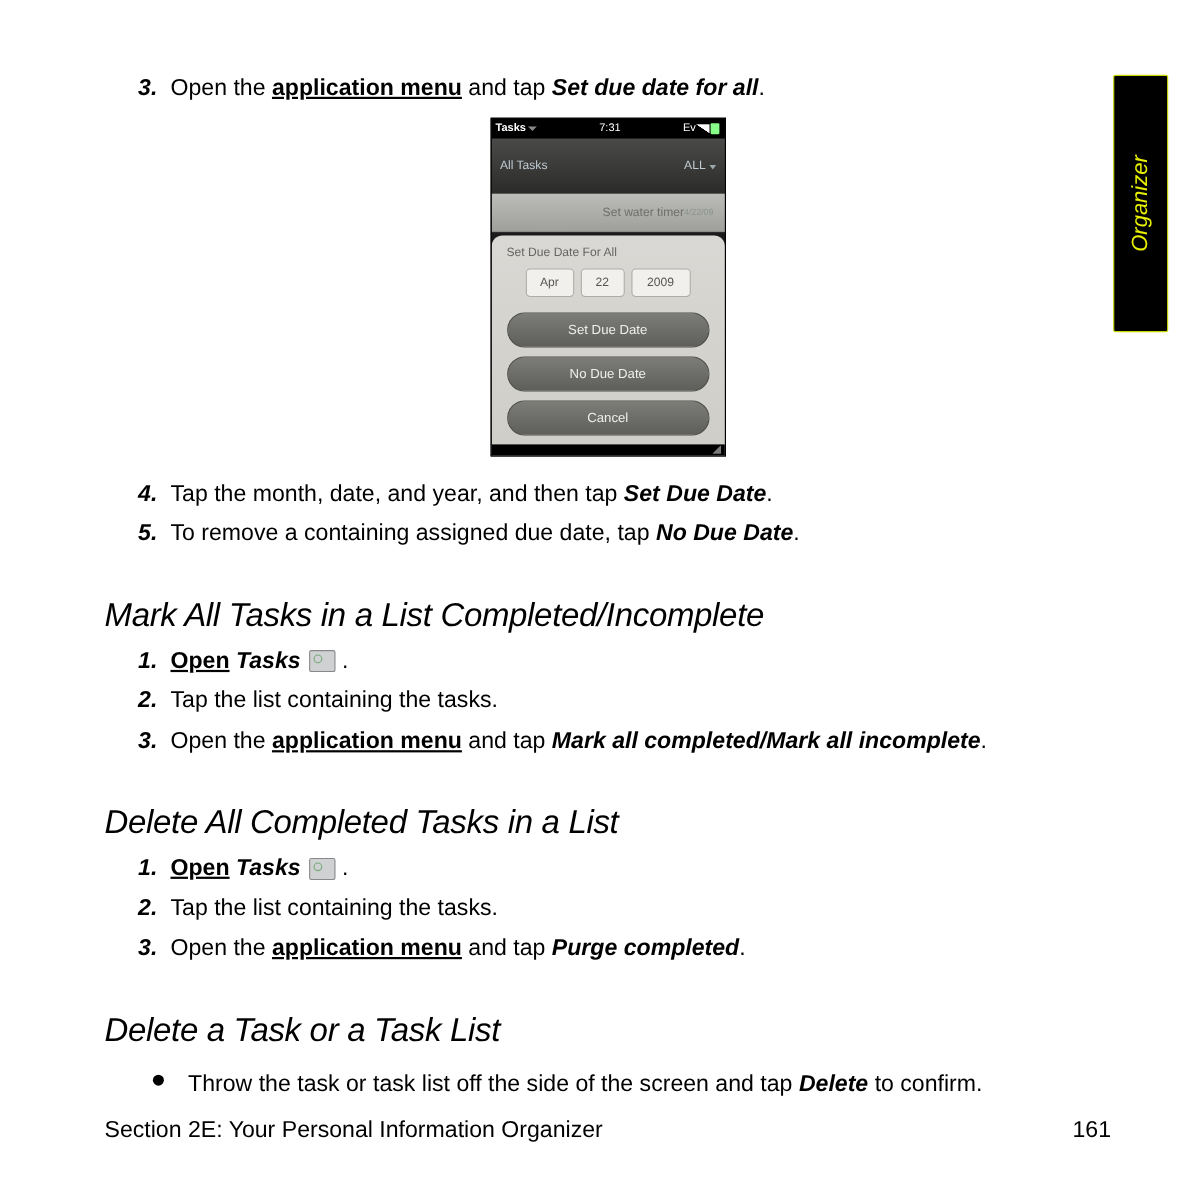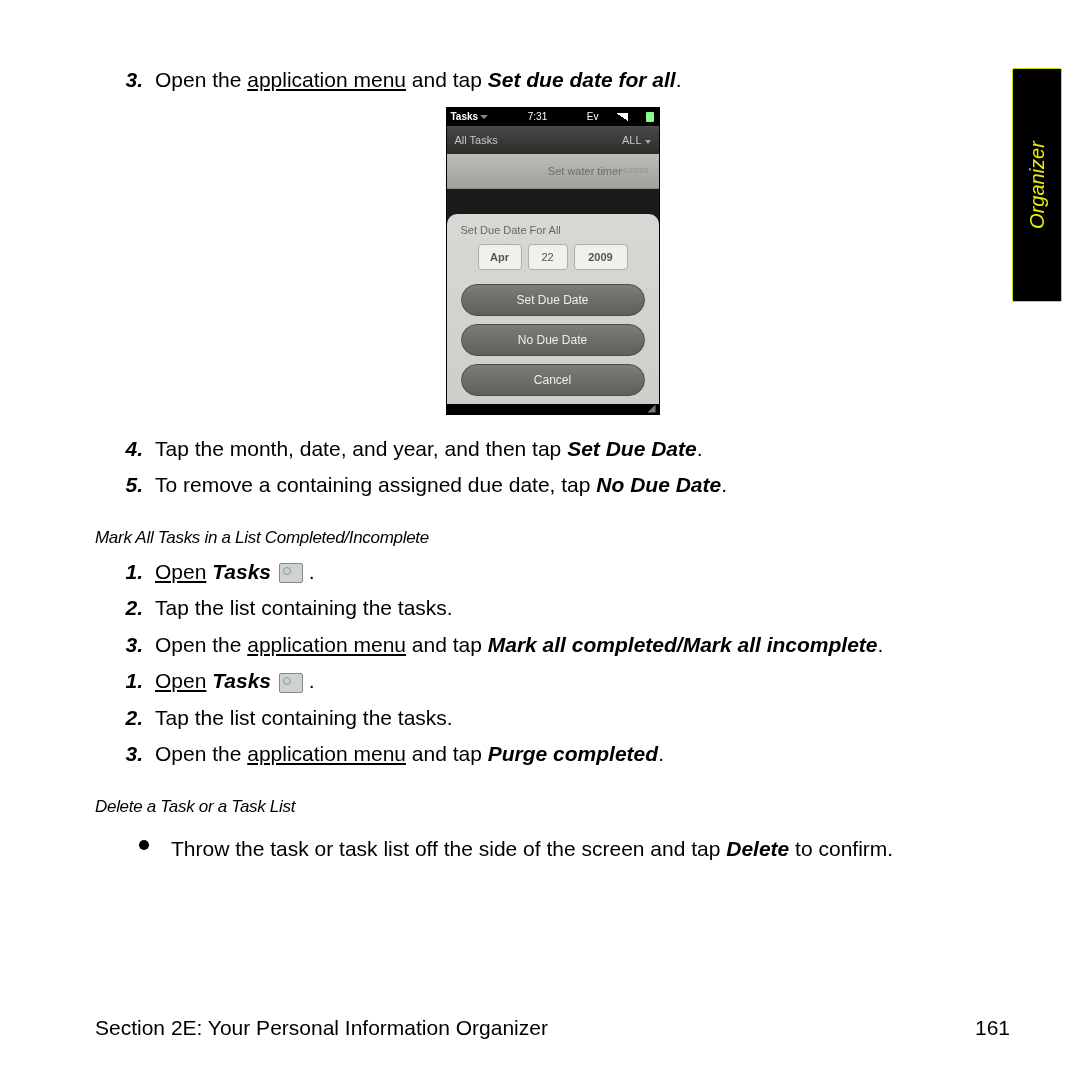--- a/index.html
+++ b/index.html
@@ -4,48 +4,48 @@
 <style>
   html,body{margin:0;padding:0;width:1080px;height:1080px;background:#fff;font-family:Arial,Helvetica,sans-serif;color:#000;}
   .page{position:relative;width:1080px;height:1080px;box-sizing:border-box;padding:60px 70px 40px 95px;}
   .side-tab{position:absolute;right:18px;top:68px;width:48px;height:232px;background:#000;border:1px solid #c8d800;border-radius:2px;}
   .side-tab span{position:absolute;left:50%;top:50%;transform:translate(-50%,-50%) rotate(-90deg);transform-origin:center;color:#e8f000;font-style:italic;font-size:20px;white-space:nowrap;}
   .ol{margin:0;padding:0;list-style:none;}
   .ol li{position:relative;padding-left:60px;font-size:21px;line-height:1.55;margin:4px 0;}
   .ol li .num{position:absolute;left:18px;top:0;width:30px;text-align:right;font-weight:bold;font-style:italic;color:#000;}
   .ul-bullet li{position:relative;padding-left:60px;font-size:21px;line-height:1.55;margin:4px 0;}
   .ul-bullet li .dot{position:absolute;left:28px;top:7px;width:10px;height:10px;background:#000;border-radius:50%;}
-  .u{text-decoration:underline;}
+  .u{text-decoration:underline;font-weight:bold;}
   .bi{font-weight:bold;font-style:italic;}
   .b{font-weight:bold;}
-  h3.sec{font-size:17px;font-style:italic;font-weight:normal;margin:26px 0 8px 0;letter-spacing:-0.3px;}
+  h3.sec{font-size:30px;font-style:italic;font-weight:normal;margin:41px 0 8px 0;letter-spacing:-0.3px;}
   .icon-box{display:inline-block;width:22px;height:18px;background:#cfd1d3;border:1px solid #888;vertical-align:middle;margin-left:2px;position:relative;border-radius:2px;}
   .icon-box::after{content:"";position:absolute;left:3px;top:3px;width:6px;height:6px;border:1px solid #7a7;border-radius:50%;}
   .footer{position:absolute;left:95px;right:70px;bottom:40px;font-size:21px;}
   .footer .pg{position:absolute;right:0;top:0;}
 
   
   .phone{width:212px;height:306px;margin:10px auto 18px auto;background:#1b1b1b;border:1px solid #000;position:relative;font-family:Arial,sans-serif;overflow:hidden;}
   .phone .statusbar{height:18px;background:#000;color:#fff;font-size:10px;display:flex;align-items:center;justify-content:space-between;padding:0 4px;}
   .phone .statusbar .left{display:flex;align-items:center;gap:2px;}
-  .phone .statusbar .right{display:flex;align-items:center;gap:18px;}
+  .phone .statusbar .right{display:flex;align-items:center;gap:1px;}
   .phone .statusbar .chev{width:0;height:0;border-left:4px solid transparent;border-right:4px solid transparent;border-top:4px solid #888;display:inline-block;}
   .phone .sig{display:inline-block;width:12px;height:8px;background:linear-gradient(to top right,transparent 49%,#fff 50%);}
   .phone .batt{display:inline-block;width:8px;height:10px;background:#8f8;border-radius:1px;}
-  .phone .header{height:26px;background:linear-gradient(#4a4a49,#2b2b2a);color:#bfc9d0;font-size:11px;display:flex;align-items:center;justify-content:space-between;padding:1px 8px;}
+  .phone .header{height:26px;background:linear-gradient(#4a4a49,#2b2b2a);color:#bfc9d0;font-size:11px;display:flex;align-items:center;justify-content:space-between;padding:12px 8px;}
   .phone .header .chev2{width:0;height:0;border-left:3px solid transparent;border-right:3px solid transparent;border-top:4px solid #9aa;display:inline-block;margin-left:3px;}
   .phone .task{height:34px;background:linear-gradient(#bcbcb8,#9f9f9b);font-size:11px;color:#6d6f6d;display:flex;align-items:center;justify-content:flex-end;padding:0 10px;border-bottom:1px solid rgba(0,0,0,.25);}
   .phone .task .mini{font-size:8px;color:#8a9490;}
   .phone .sheet{position:absolute;left:0;right:0;bottom:0;background:linear-gradient(#d9d8d4,#cecdc8);border-top-left-radius:10px;border-top-right-radius:10px;padding:8px 10px 10px 10px;}
   .phone .sheath{font-size:11px;color:#666;margin:2px 0 8px 4px;}
   .phone .pick{display:flex;gap:6px;justify-content:center;margin-bottom:14px;}
   .phone .pick .pseg{background:#f1f0ec;border:1px solid #aeaea9;border-radius:4px;height:24px;display:flex;align-items:center;justify-content:center;font-size:11px;color:#555;}
-  .phone .pick .pseg.m{width:42px;font-weight:bold;}
+  .phone .pick .pseg.m{width:42px;}
   .phone .pick .pseg.d{width:38px;}
-  .phone .pick .pseg.y{width:52px;font-weight:bold;}
+  .phone .pick .pseg.y{width:52px;}
   .phone .btn{height:30px;background:linear-gradient(#7c7c78,#5e5e5a);border:1px solid #4c4c49;border-radius:16px;color:#eee;font-size:12px;display:flex;align-items:center;justify-content:center;margin:0 4px 8px 4px;}
   .phone .btmbar{position:absolute;left:0;right:0;bottom:0;height:10px;background:#000;}
   .phone .btmbar .arrow{position:absolute;right:3px;bottom:1px;width:8px;height:8px;background:#7a7a7a;clip-path:polygon(100% 100%,100% 0,0 100%);}
 </style>
 </head>
 <body>
 
 <div class="page">
 
   <div class="side-tab">
@@ -116,20 +116,21 @@
     <li>
       <span class="num">2.</span>
       <span>Tap the list containing the tasks.</span>
     </li>
     <li>
       <span class="num">3.</span>
       <span>Open the </span><span class="u">application menu</span><span> and tap </span><span class="bi">Mark all completed/Mark all incomplete</span><span>.</span>
     </li>
   </ul>
 
+  <h3 class="sec">Delete All Completed Tasks in a List</h3>
   <ul class="ol">
     <li>
       <span class="num">1.</span>
       <span class="u">Open</span><span> </span><span class="bi">Tasks</span><span> </span><span class="icon-box"></span><span> .</span>
     </li>
     <li>
       <span class="num">2.</span>
       <span>Tap the list containing the tasks.</span>
     </li>
     <li>

